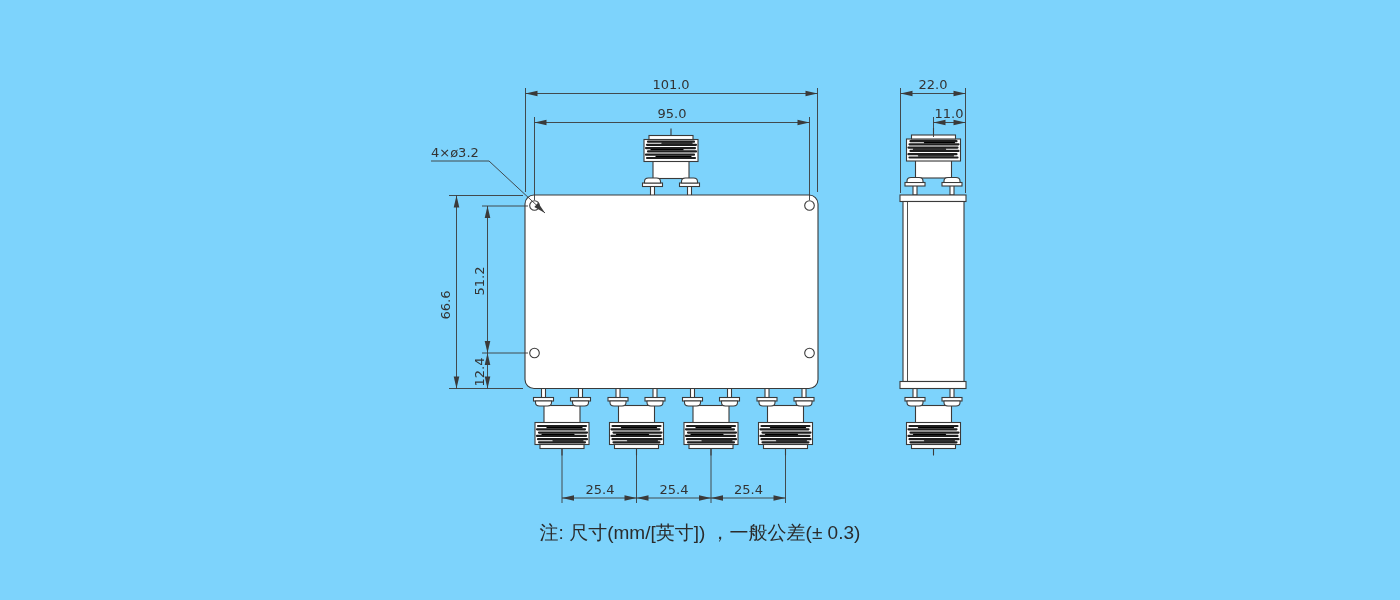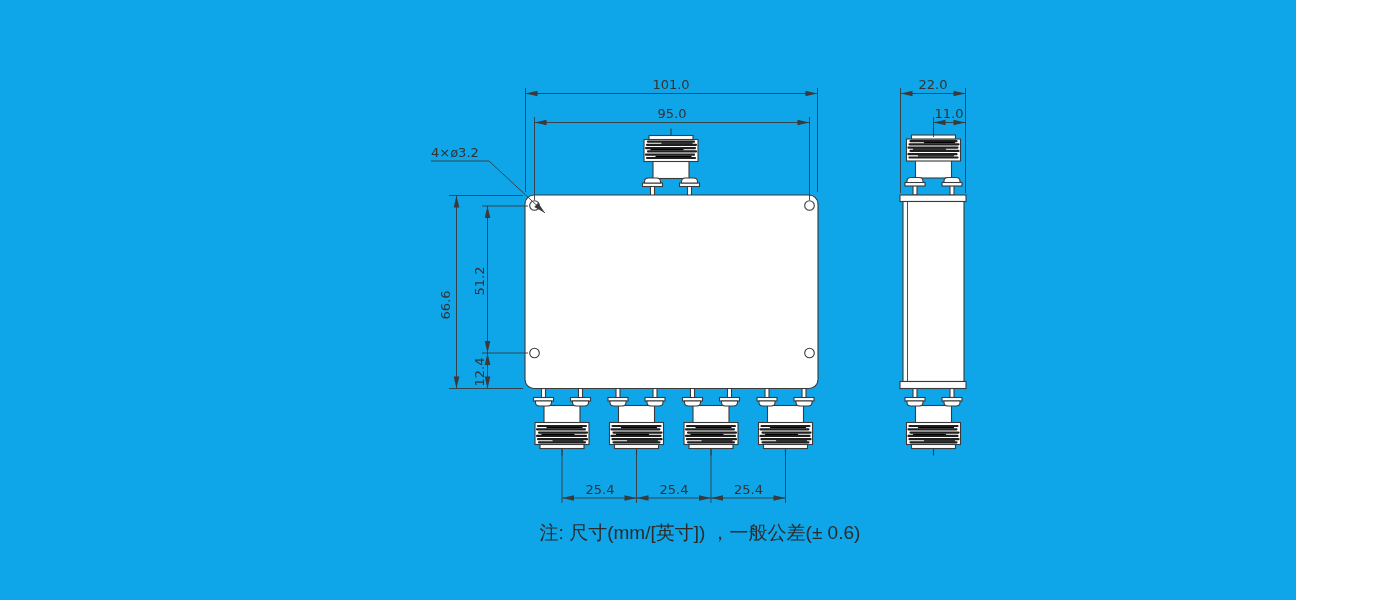--- a/index.html
+++ b/index.html
@@ -1,16 +1,16 @@
 <!DOCTYPE html>
 <html><head>
 <meta charset="utf-8">
 <style>
   html,body{margin:0;padding:0;background:#ffffff;}
-  #canvas{position:relative;width:1296px;height:600px;background:#0ea5e9;overflow:hidden;
+  #canvas{position:relative;width:1400px;height:600px;background:#7dd3fc;overflow:hidden;
           font-family:"Liberation Sans","DejaVu Sans",sans-serif;}
   #drawing{position:absolute;left:0;top:0;}
   .ln{fill:#ffffff;stroke:#3a3a3a;stroke-width:1.1;}
   .ext{stroke:#3a3a3a;stroke-width:0.9;fill:none;}
   .dl{stroke:#3a3a3a;stroke-width:0.9;fill:none;}
   .cov{stroke:#3a3a3a;stroke-width:0.9;fill:none;}
   text.dt{font-family:"DejaVu Sans",sans-serif;font-size:13px;fill:#333333;}
   #notes{position:absolute;left:0;top:521px;width:1400px;text-align:center;color:#2b2b2b;}
   #notes .note-line{font-size:19px;line-height:23.5px;}
 </style>
@@ -138,16 +138,16 @@
       <g>
         <text class="dt" x="431" y="157">4×ø3.2</text>
         <line class="dl" x1="431" y1="161" x2="489" y2="161"></line>
         <line class="dl" x1="489" y1="161" x2="545" y2="213" marker-end="url(#arr)"></line>
       </g>
 
     </g>
   </svg>
 
   <div id="notes">
-    <div class="note-line">注: 尺寸(mm/[英寸]) ，一般公差(± 0.6)</div>
+    <div class="note-line">注: 尺寸(mm/[英寸]) ，一般公差(± 0.3)</div>
   </div>
 
 </div>
 
 </body></html>

